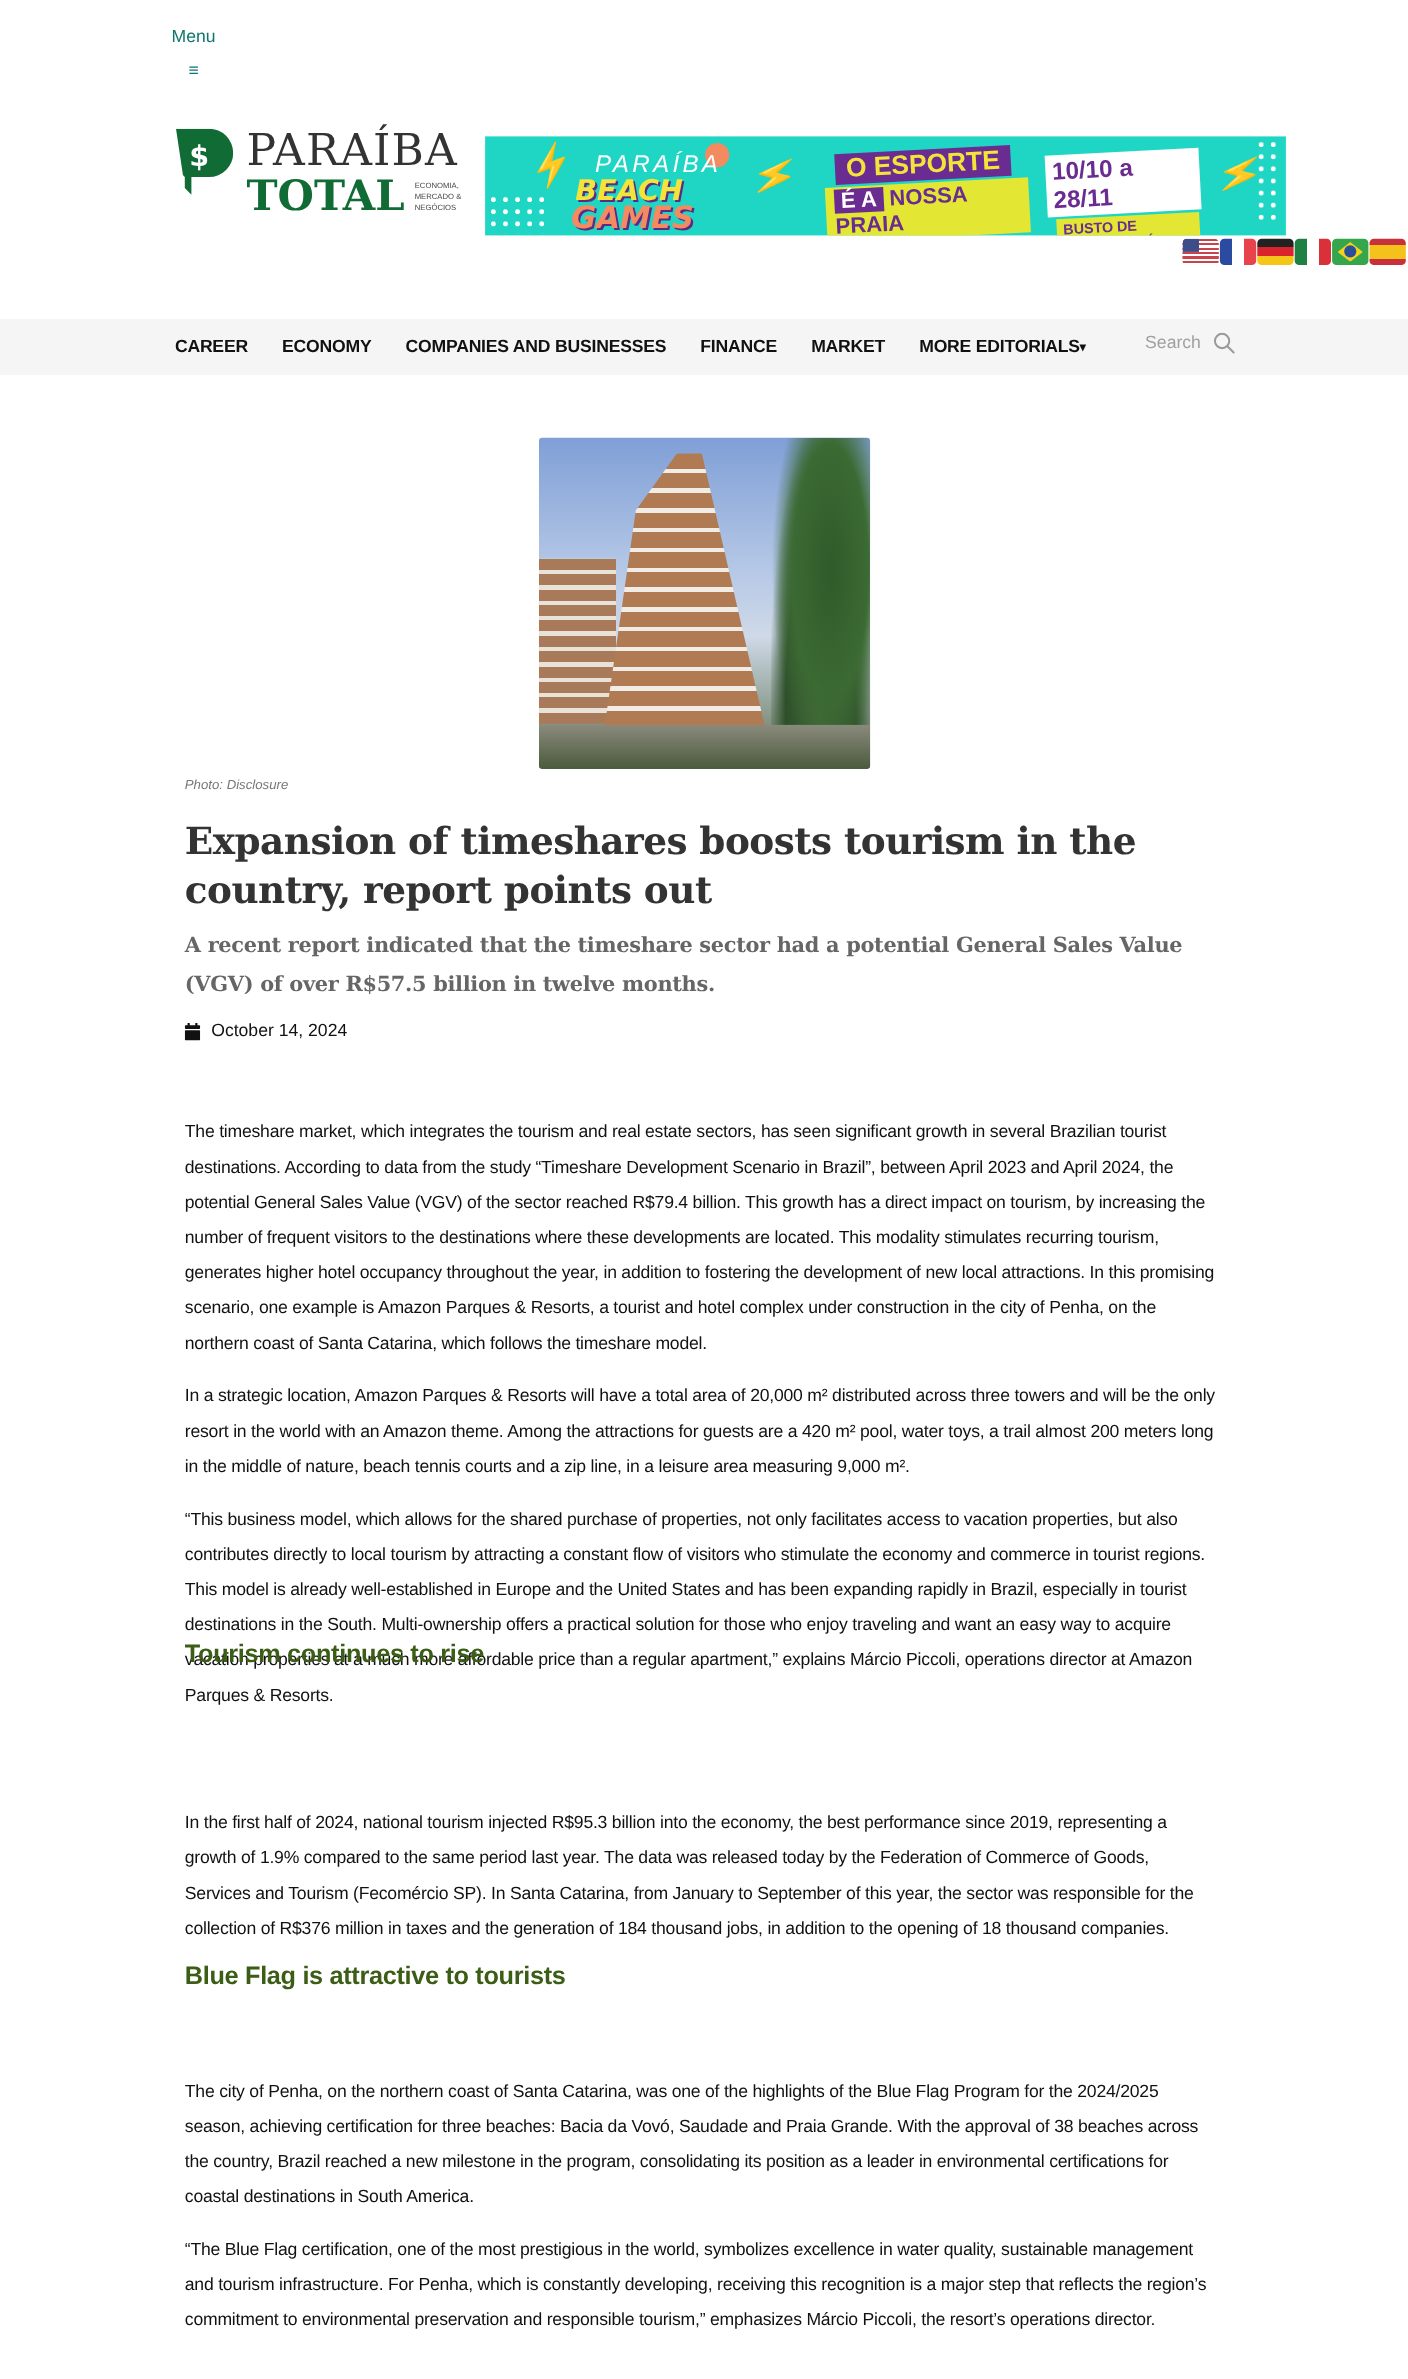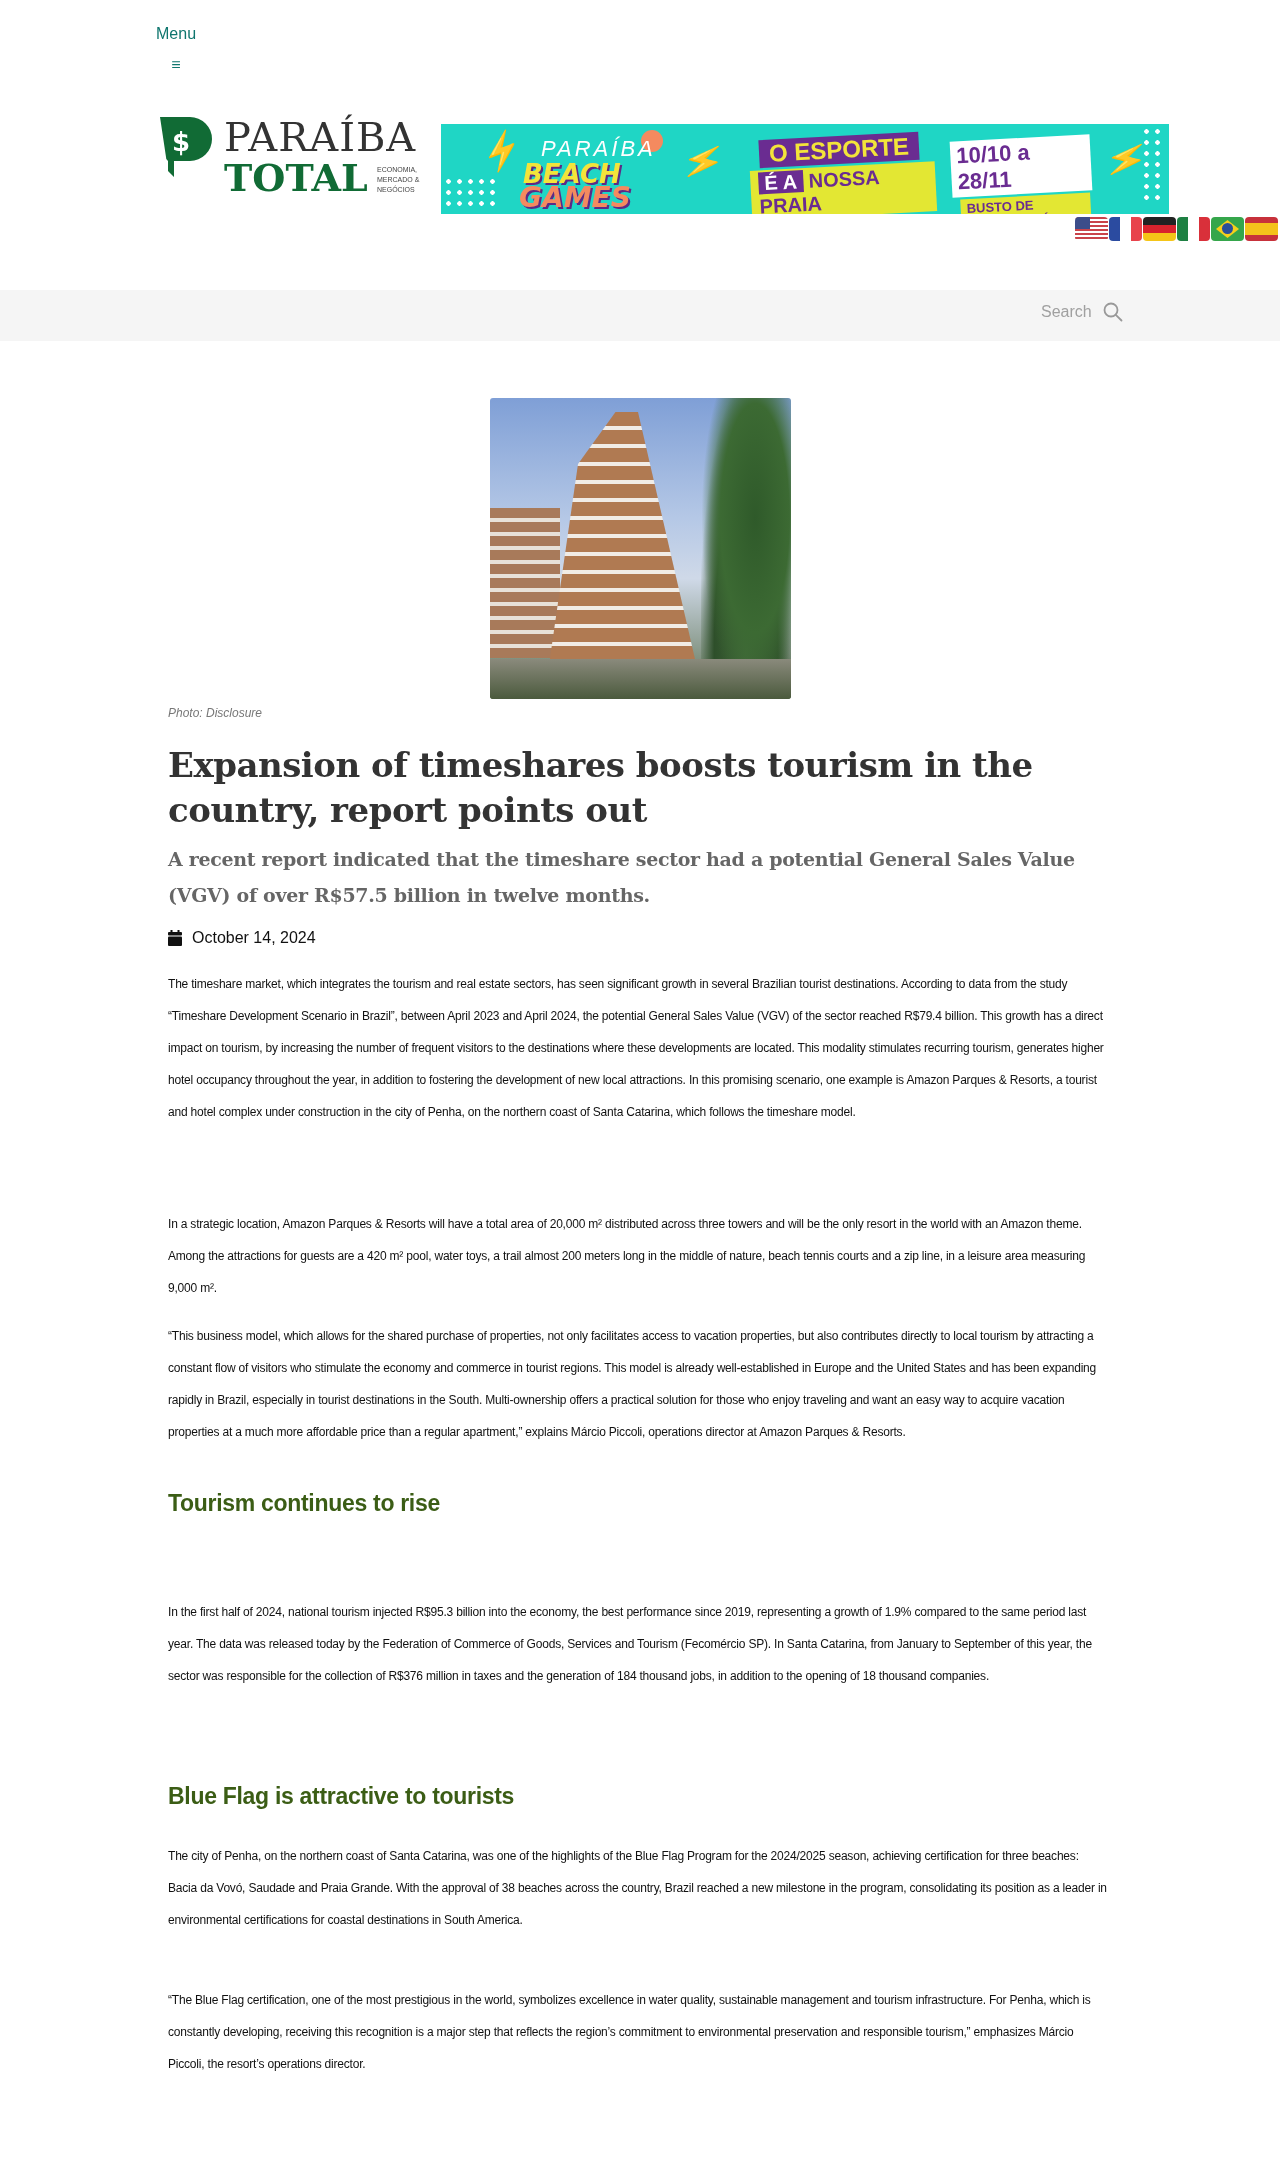--- a/index.html
+++ b/index.html
@@ -64,21 +64,21 @@
     .photo .trees { position: absolute; right: 0; top: 0; width: 90px; height: 300px; background: radial-gradient(ellipse at 60% 40%, #2f5a2a 0%, #3c6a33 45%, transparent 70%), radial-gradient(ellipse at 50% 85%, #41683a 0%, #2e4f2a 50%, transparent 75%); }
     .photo .ground { position: absolute; left: 0; bottom: 0; width: 100%; height: 40px; background: linear-gradient(180deg, #8a8a7c, #4b5a3d); }
     .caption { position: absolute; left: 0; top: 308px; width: 940px; text-align: left; font-size: 12px; font-style: italic; color: #777; }
 
     .title { position: absolute; left: 0; top: 345px; width: 940px; font-family: "DejaVu Serif", serif; font-weight: bold; font-size: 34px; line-height: 45px; color: #333; letter-spacing: -0.5px; }
     .subtitle { position: absolute; left: 0; top: 443px; width: 940px; font-family: "DejaVu Serif", serif; font-weight: bold; font-size: 19px; line-height: 36px; color: #666; letter-spacing: -0.3px; }
     .date-row { position: absolute; left: 0; top: 531px; display: flex; align-items: center; gap: 10px; }
     .date-row .cal { width: 14px; height: 16px; }
     .date-row .date { font-size: 16px; color: #111; }
 
-    .body-p { position: absolute; left: 0; width: 940px; font-size: 12px; line-height: 32px; color: #111; letter-spacing: -0.2px; }
+    .body-p { position: absolute; left: 0; width: 940px; font-size: 16px; line-height: 32px; color: #111; letter-spacing: -0.2px; margin-top: 46px; }
     .h2 { position: absolute; left: 0; width: 940px; font-size: 23px; font-weight: bold; color: #3b5d15; letter-spacing: -0.3px; }
     .source { position: absolute; left: 0; top: 1792px; font-size: 12px; font-style: italic; color: #888; }
   </style>
 </head>
 <body>
 
 <div class="menu-toggle">
   <span>Menu</span>
   <span class="hamb">≡</span>
 </div>
@@ -120,20 +120,28 @@
 <div class="flags">
   <div class="flag flag-us" title="English"></div>
   <div class="flag flag-fr" title="French"></div>
   <div class="flag flag-de" title="German"></div>
   <div class="flag flag-it" title="Italian"></div>
   <div class="flag flag-br" title="Portuguese"></div>
   <div class="flag flag-es" title="Spanish"></div>
 </div>
 
 <nav class="nav">
+  <ul>
+    <li>CAREER</li>
+    <li>ECONOMY</li>
+    <li>COMPANIES AND BUSINESSES</li>
+    <li>FINANCE</li>
+    <li>MARKET</li>
+    <li class="more"><span>MORE EDITORIALS</span><span class="caret">▾</span></li>
+  </ul>
   <div class="search">
     <input type="text" placeholder="Search" style="">
     <svg viewBox="0 0 20 20">
       <circle cx="8" cy="8" r="6.5" fill="none" stroke="#999" stroke-width="1.8"></circle>
       <line x1="12.8" y1="12.8" x2="18.5" y2="18.5" stroke="#999" stroke-width="1.8" stroke-linecap="round"></line>
     </svg>
   </div>
 </nav>
 
 <article class="article">

